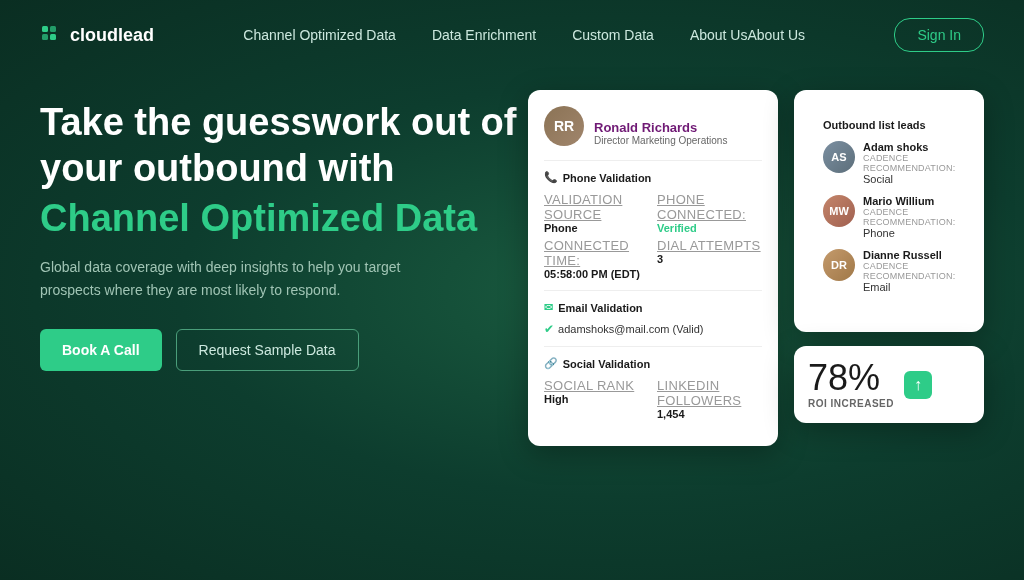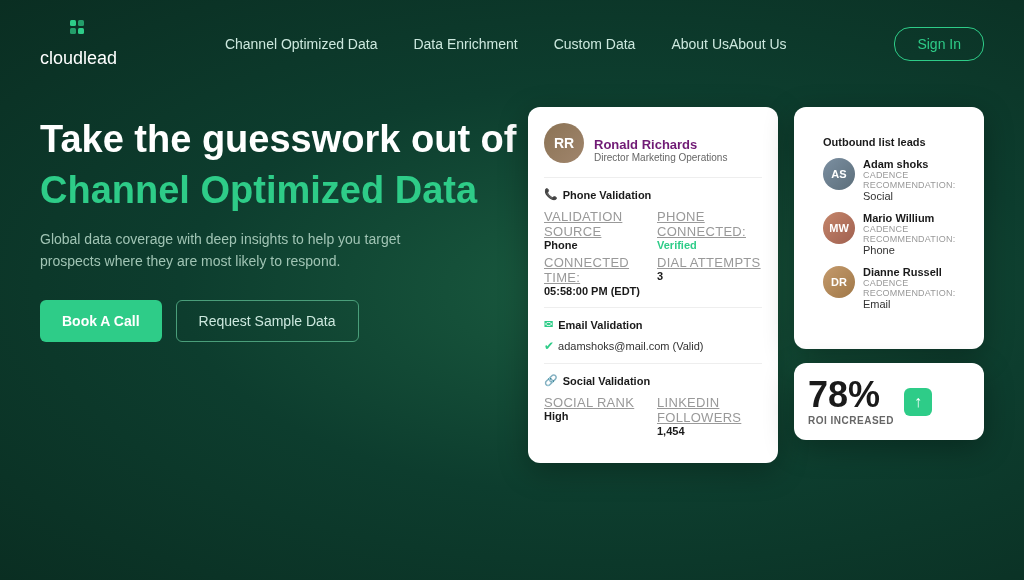--- a/index.html
+++ b/index.html
@@ -28,22 +28,21 @@
       position: relative;
       z-index: 10;
     }
 
     .logo {
       display: flex;
       align-items: center;
       gap: 8px;
       color: #fff;
       font-size: 18px;
-      font-weight: 400;
-      flex-direction: column;
+      font-weight: 700;
     }
 
     .logo-icon {
       width: 22px;
       height: 22px;
     }
 
     .nav-links {
       display: flex;
       align-items: center;
@@ -326,21 +325,21 @@
       border-radius: 12px;
       padding: 14px;
       box-shadow: 0 8px 30px rgba(0,0,0,0.3);
       display: flex;
       align-items: center;
       gap: 10px;
     }
 
     .roi-number {
       font-size: 36px;
-      font-weight: 700;
+      font-weight: 400;
       color: #1a1a1a;
       line-height: 1;
     }
 
     .roi-label {
       font-size: 10px;
       color: #666;
       font-weight: 600;
       text-transform: uppercase;
       letter-spacing: 0.5px;
@@ -385,20 +384,21 @@
     </ul>
 
     <button class="sign-in-btn">Sign In</button>
   </nav>
 
   <div class="main">
 
     <div class="hero">
       <h1 class="hero-heading">
         <span>Take the guesswork out of</span><br>
+        <span>your outbound with</span>
       </h1>
       <span class="hero-heading-green">Channel Optimized Data</span>
       <p class="hero-sub">Global data coverage with deep insights to help you target prospects where they are most likely to respond.</p>
       <div class="hero-buttons">
         <button class="btn-primary">Book A Call</button>
         <button class="btn-secondary">Request Sample Data</button>
       </div>
     </div>
 
     <div class="cards-area">

